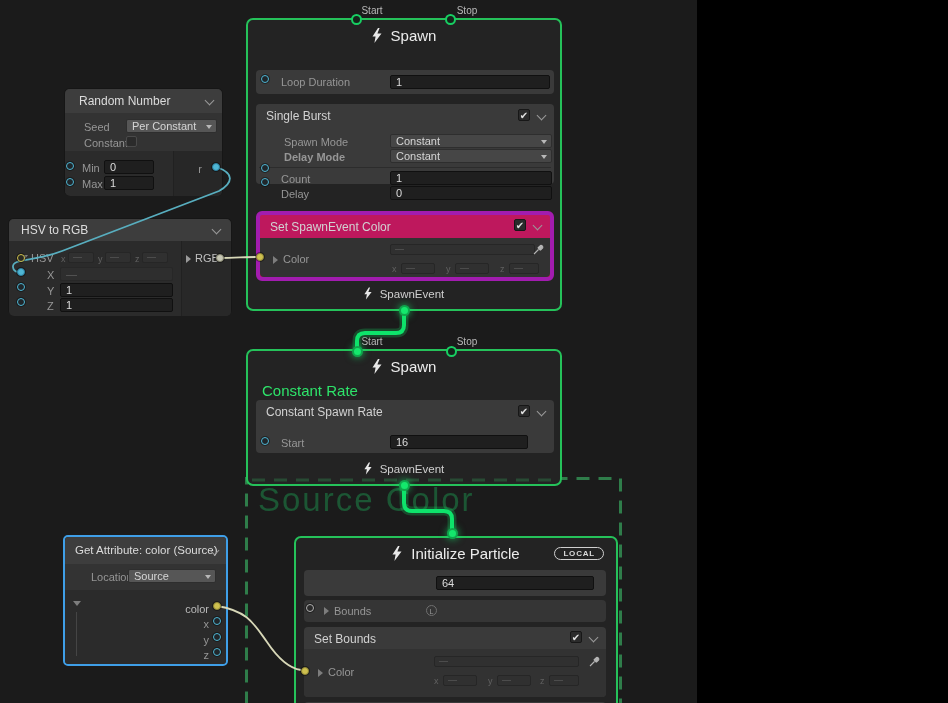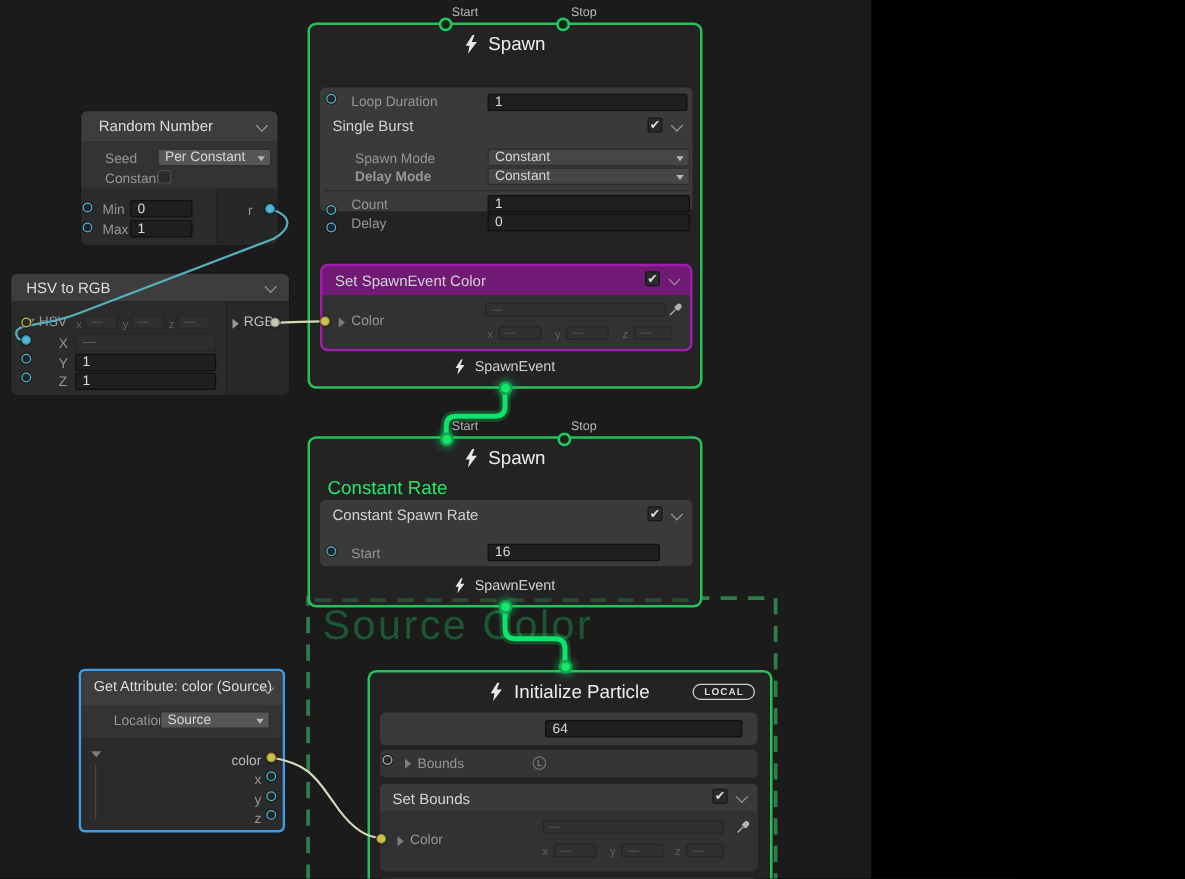--- a/index.html
+++ b/index.html
@@ -15,21 +15,21 @@
   .titlebar{position:absolute;left:0;top:0;right:0;background:#3d3d3d;border-radius:5px 5px 0 0;}
   .op-title{position:absolute;font-size:12px;color:#dcdcdc;white-space:nowrap;}
   .ctx-title{position:absolute;left:0;right:0;top:7px;display:flex;justify-content:center;align-items:center;gap:9px;
              color:#ececec;font-size:15px;}
   .ctx-sub{position:absolute;left:14px;top:31px;font-size:15px;color:#2ee36a;white-space:nowrap;}
   .ctx-footer{position:absolute;left:0;right:0;display:flex;justify-content:center;align-items:center;gap:8px;
               color:#cfcfcf;font-size:11.5px;}
   .flowlabel{position:absolute;top:-15px;width:40px;text-align:center;font-size:10px;color:#b8b8b8;}
 
   .block{position:absolute;background:#3a3a3a;border-radius:4px;box-sizing:border-box;}
-  .block.selected{border:2px solid #a21caf;border-radius:6px;background:#701a75;}
+  .block.selected{border:4px solid #a21caf;border-radius:6px;background:#be185d;}
   .blk-header{position:absolute;left:10px;top:5px;font-size:12px;color:#d2d2d2;white-space:nowrap;}
   .blk-body{position:absolute;left:0;right:0;bottom:0;background:#323232;border-radius:0 0 4px 4px;}
   .lbl{position:absolute;font-size:11px;color:#969696;white-space:nowrap;}
   .sep{position:absolute;height:1px;background:#2c2c2c;}
 
   .field{position:absolute;background:#1f1f1f;border:1px solid #101010;border-radius:2px;box-sizing:border-box;
          color:#dcdcdc;font-size:11px;line-height:12px;padding:0 0 0 5px;height:14px;overflow:hidden;}
   .field.dis{background:#2e2e2e;border-color:#272727;color:#5d5d5d;}
   .dd{position:absolute;background:#464646;border:1px solid #2e2e2e;border-radius:2px;box-sizing:border-box;
       color:#d5d5d5;font-size:11px;line-height:13px;padding:0 14px 0 5px;height:14px;white-space:nowrap;overflow:hidden;}
@@ -94,21 +94,21 @@
           <path d="M6 0 L0.5 8.5 H3.6 L2.4 15 L9.5 5.6 H5.4 L7.6 0 Z" fill="#e8e8e8"></path>
         </svg>
       <span>Spawn</span>
     </div>
 
     <div class="block" style="left:8px;top:50px;width:298px;height:24px;">
       <div class="lbl" style="left:25px;top:6px;">Loop Duration</div>
       <div class="field" style="left:134px;top:5px;width:160px;">1</div>
     </div>
 
-    <div class="block" style="left:8px;top:69px;width:298px;height:80px;">
+    <div class="block" style="left:8px;top:84px;width:298px;height:80px;">
       <div class="blk-header">Single Burst</div>
       <div class="cb checked" style="right:24px;top:5px;"></div>
       <div class="chev" style="right:9px;top:8px;"></div>
       <div class="lbl" style="left:28px;top:32px;">Spawn Mode</div>
       <div class="dd" style="left:134px;top:30px;width:162px;">Constant</div>
       <div class="lbl" style="left:28px;top:47px;font-weight:bold;">Delay Mode</div>
       <div class="dd" style="left:134px;top:45px;width:162px;">Constant</div>
       <div class="sep" style="left:3px;right:3px;top:63px;"></div>
       <div class="lbl" style="left:25px;top:69px;">Count</div>
       <div class="field" style="left:134px;top:67px;width:162px;">1</div>

